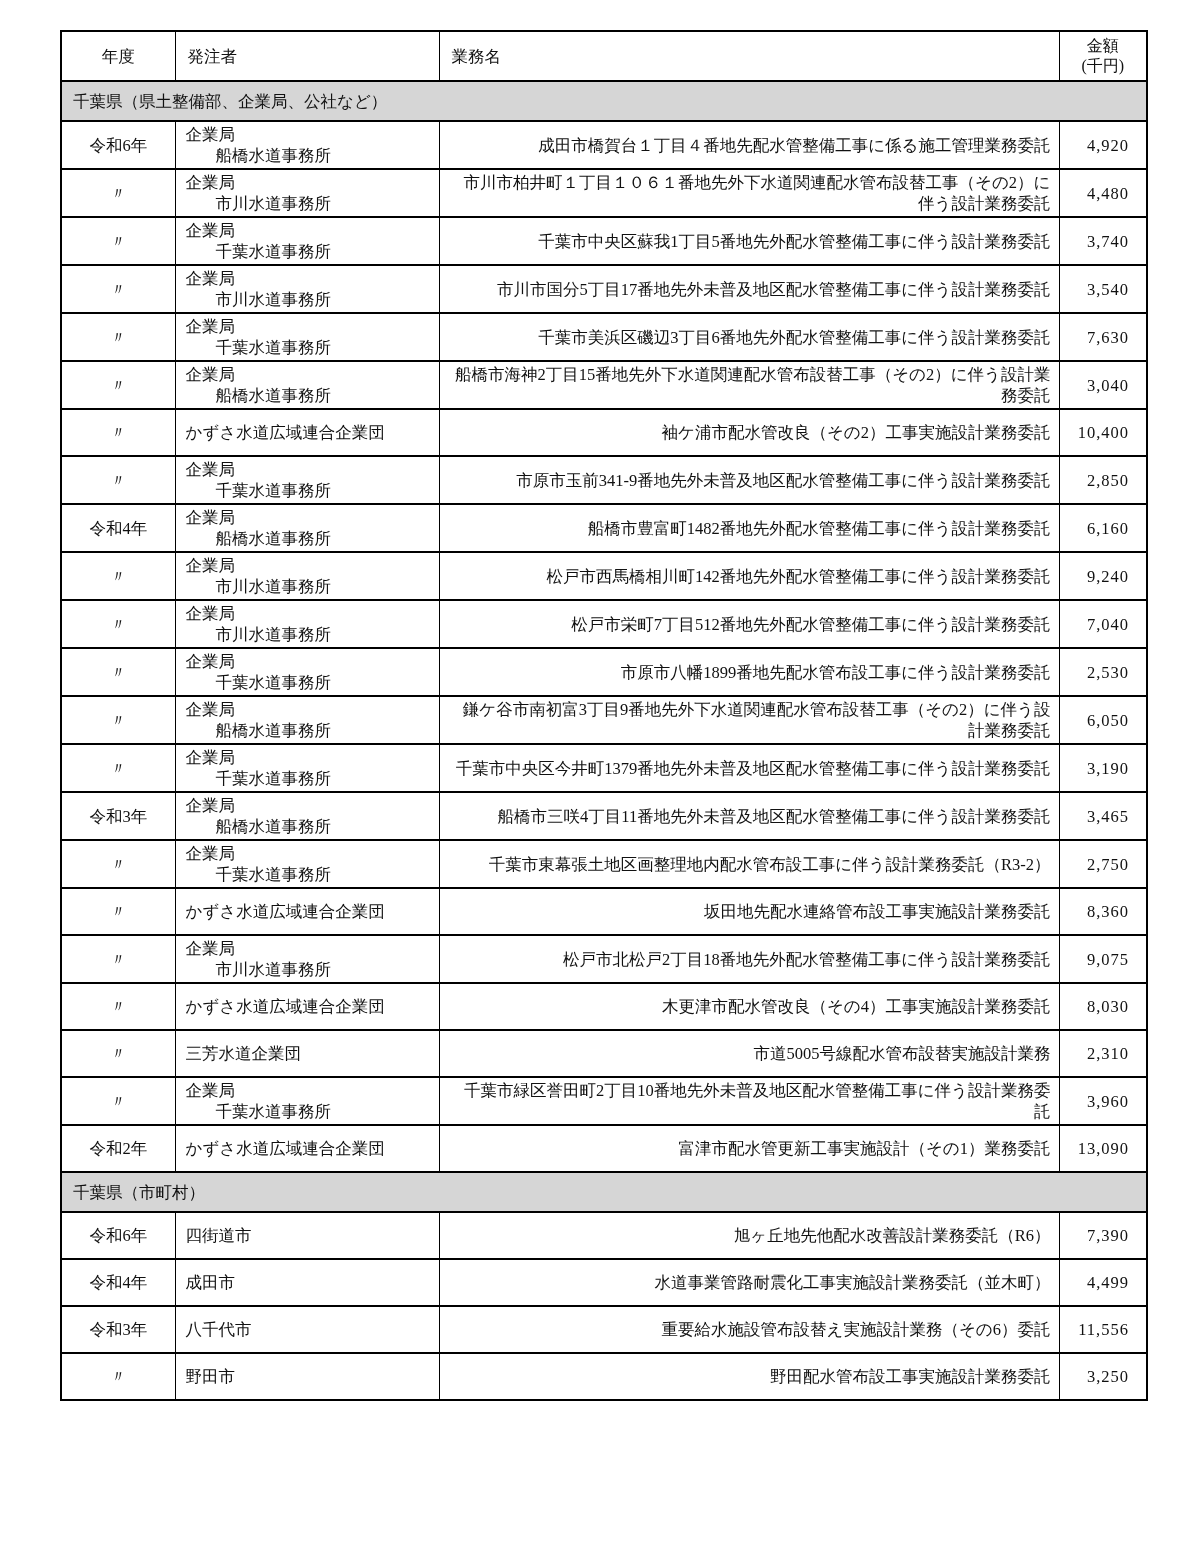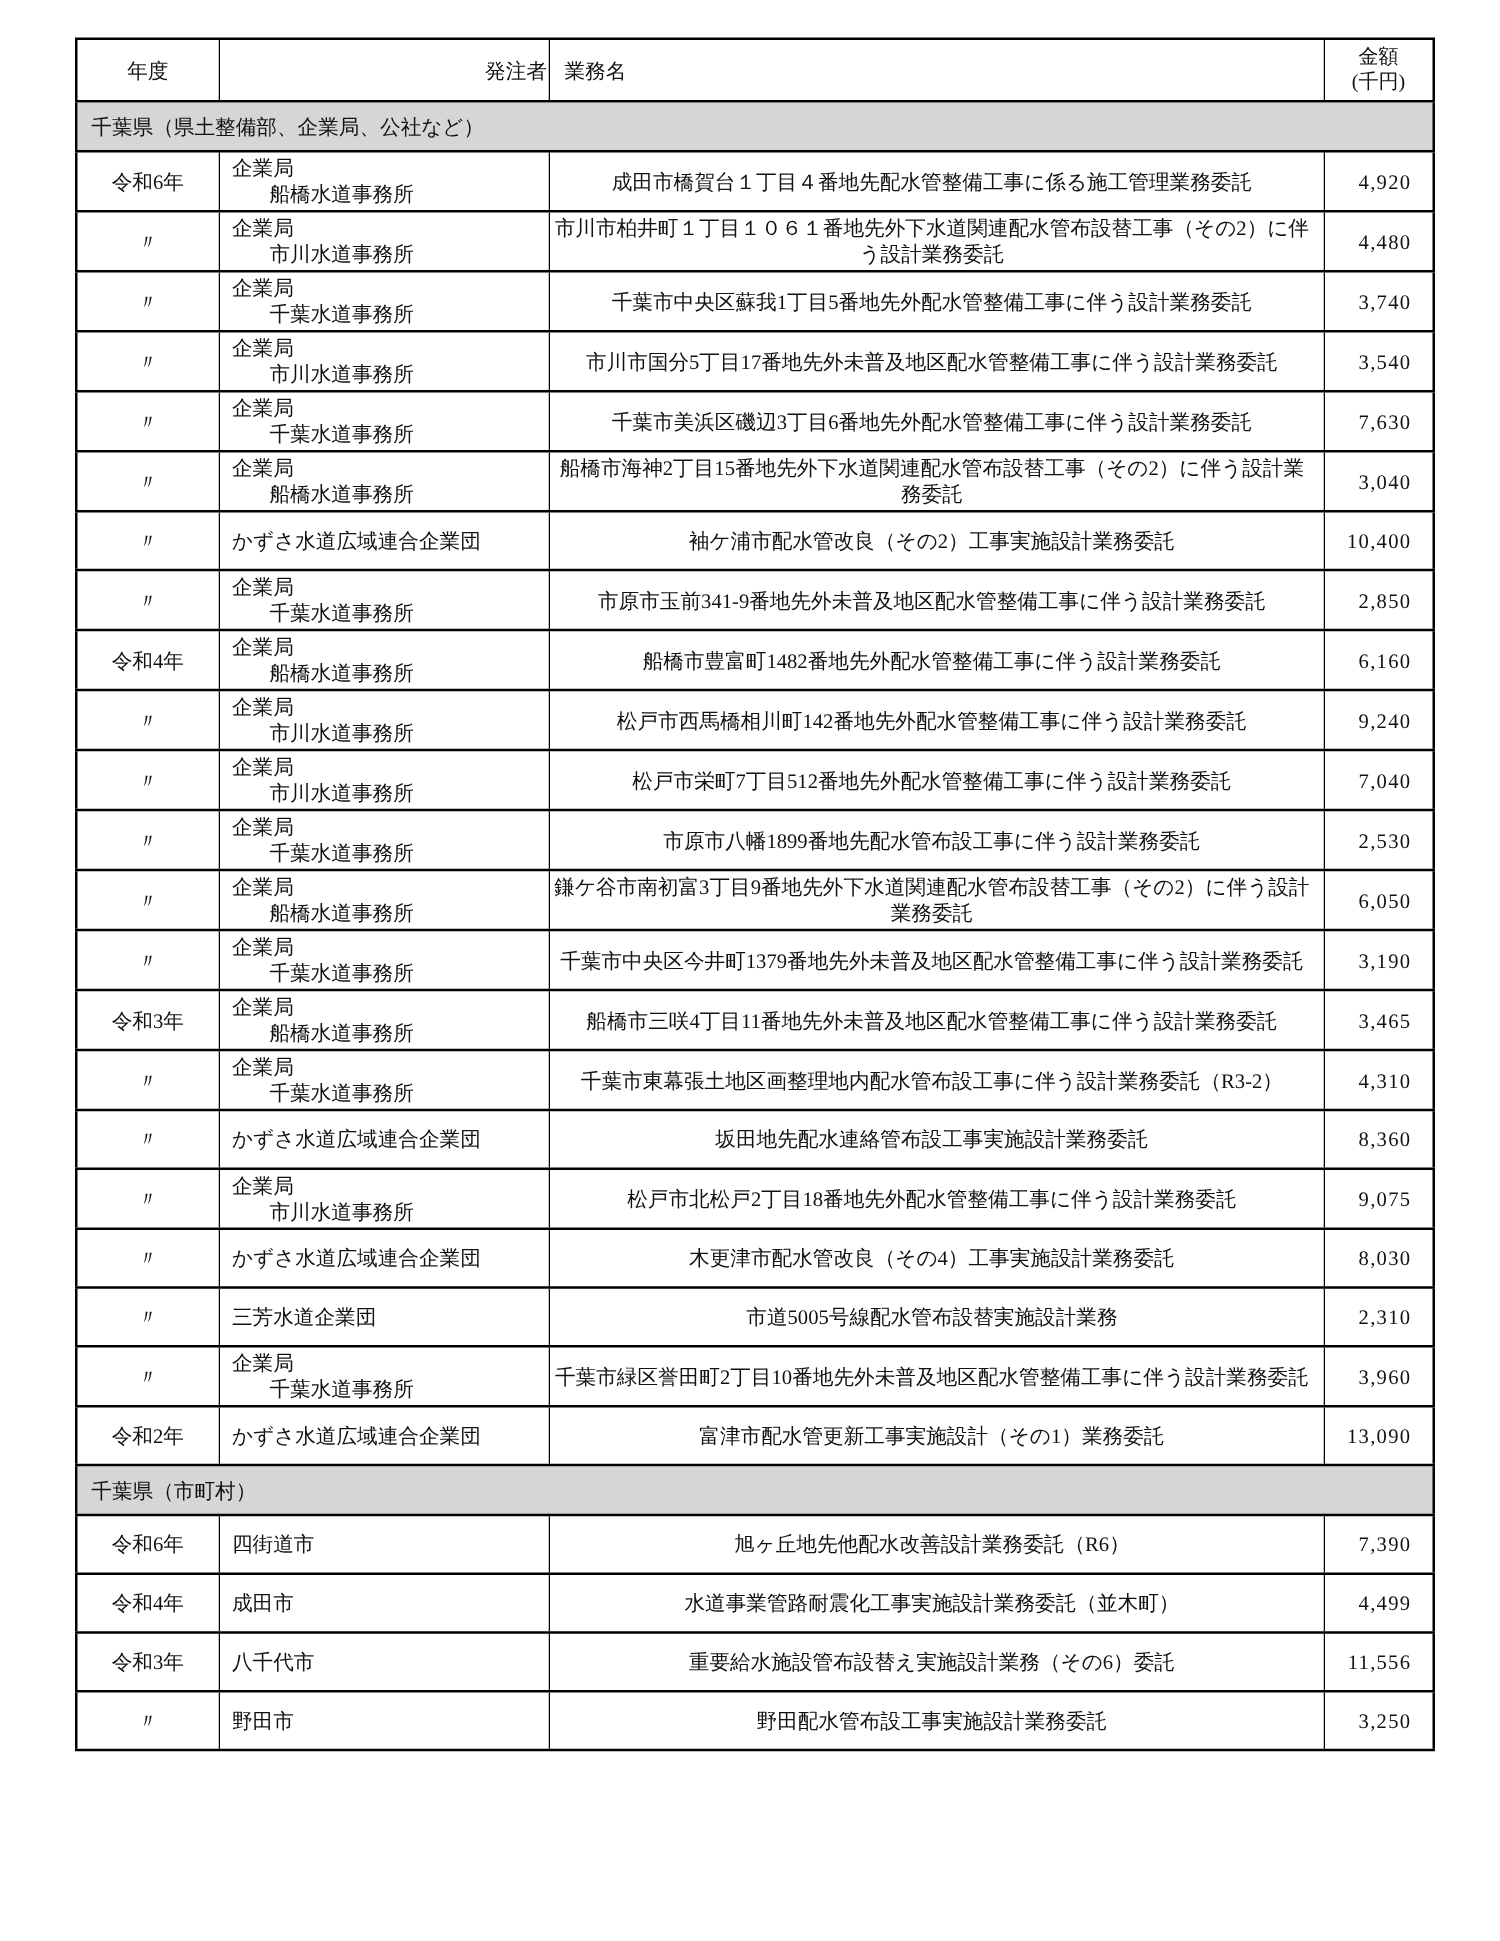--- a/index.html
+++ b/index.html
@@ -28,32 +28,32 @@
     border-right:1px solid var(--border);
     border-top:2px solid var(--border);
     border-bottom:2px solid var(--border);
     box-sizing:border-box;vertical-align:middle;
     font-weight:normal;overflow:hidden;
   }
   table.projects{border:2px solid var(--border);font-family:Liberation Serif, serif;}
 
   thead th{height:50px;background:#ffffff;}
   th.h-year{text-align:center;}
-  th.h-orderer{text-align:right;padding-left:12px;}
+  th.h-orderer{text-align:left;padding-left:12px;}
   th.h-work{text-align:left;padding-left:12px;}
   th.h-amount{text-align:center;line-height:20px;font-size:16px;padding:4px 0;}
 
   tr.section-row td{background:var(--section-bg);height:40px;
                     text-align:left;padding-left:11px;font-size:16.5px;}
 
   tr.data-row td{height:47px;padding-top:2px;padding-bottom:2px;}
   td.c-year{text-align:center;}
   td.c-orderer{text-align:left;padding-left:10px;}
   td.c-orderer .orderer-sub{padding-left:30px;}
-  td.c-work{text-align:center;padding-right:8px;}
+  td.c-work{text-align:right;padding-left:11px;padding-right:8px;}
   td.c-amount{text-align:right;padding-right:17px;letter-spacing:1px;
               font-variant-numeric:tabular-nums;}
 </style>
 </head>
 <body>
 
 <div class="page">
   <div class="doc">
 
 
@@ -230,21 +230,21 @@
     <td class="c-amount">3,465</td>
   </tr>
 
   <tr class="data-row">
     <td class="c-year">〃</td>
     <td class="c-orderer">
               <div>企業局</div>
               <div class="orderer-sub">千葉水道事務所</div>
             </td>
     <td class="c-work">千葉市東幕張土地区画整理地内配水管布設工事に伴う設計業務委託（R3-2）</td>
-    <td class="c-amount">4,310</td>
+    <td class="c-amount">2,750</td>
   </tr>
 
   <tr class="data-row">
     <td class="c-year">〃</td>
     <td class="c-orderer">
               <div>かずさ水道広域連合企業団</div>
             </td>
     <td class="c-work">坂田地先配水連絡管布設工事実施設計業務委託</td>
     <td class="c-amount">8,360</td>
   </tr>

